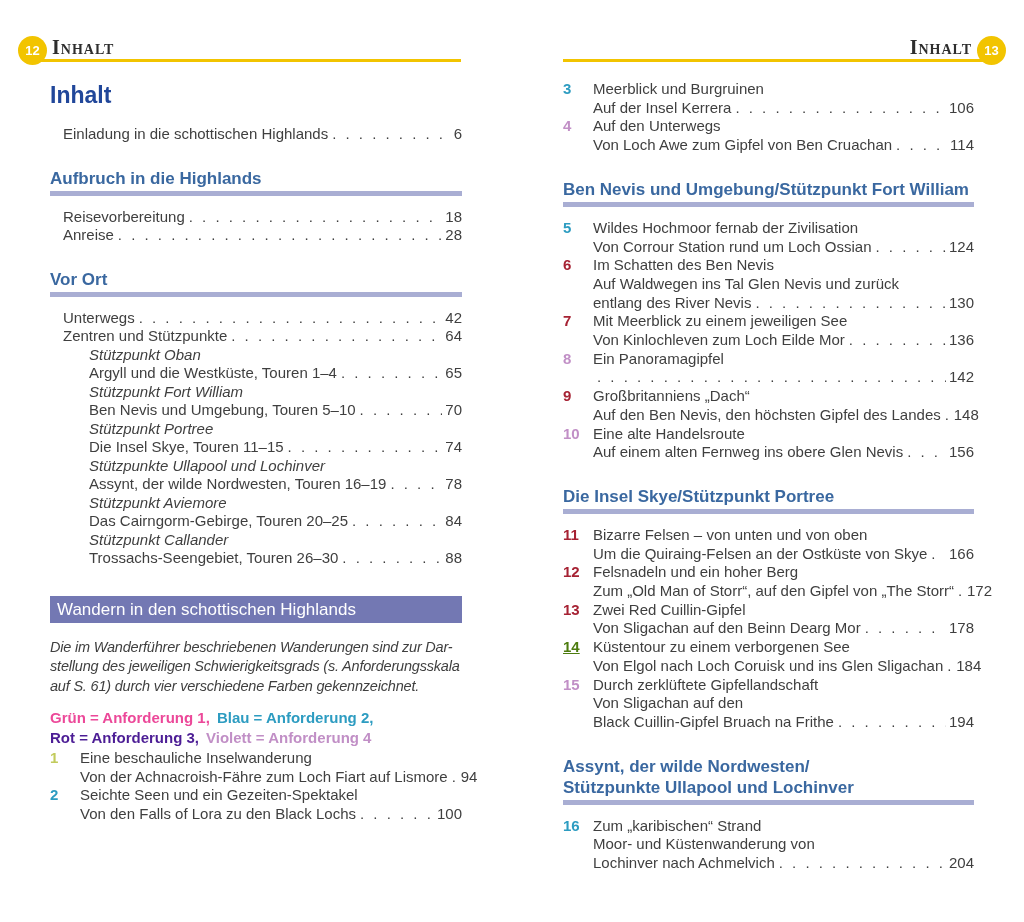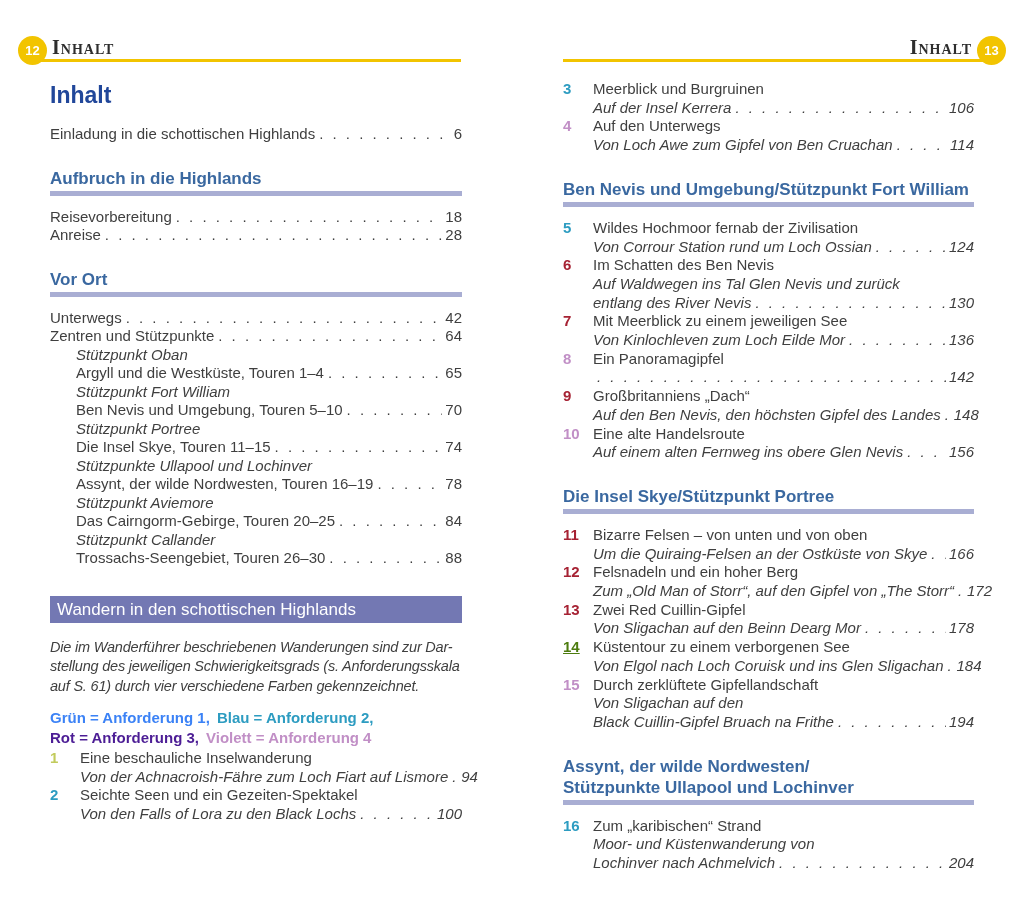--- a/index.html
+++ b/index.html
@@ -34,21 +34,21 @@
   .col-left{left:50px;width:412px;padding-top:82px;}
   .col-right{left:563px;width:411px;padding-top:78px;}
 
   .page-title{color:#21479a;font-size:23px;font-weight:bold;margin:0 0 17px 0;line-height:26px;}
 
   .section-heading{
     color:#3a68a0;font-weight:bold;font-size:17px;line-height:21px;
     border-bottom:5px solid #a9aed3;padding-bottom:2px;margin:24px 0 12px 0;
     white-space:pre-line;
   }
-  .toc-row{display:flex;align-items:baseline;font-size:15px;line-height:18.5px;}
+  .toc-row{display:flex;align-items:baseline;font-size:15px;line-height:18.5px;margin-left:13px;}
   .toc-row .label{white-space:nowrap;}
   .toc-row.indent{padding-left:26px;}
   .toc-row.italic .label{font-style:italic;}
   .leader{flex:1 1 0;min-width:6px;overflow:hidden;white-space:nowrap;letter-spacing:2.5px;margin:0 3px 0 4px;}
   .pagenum{white-space:nowrap;}
 
   .banner{
     background:#7378b3;color:#fff;font-weight:normal;font-size:17px;
     line-height:21px;padding:3px 7px;margin:28px 0 15px 0;
   }
@@ -56,21 +56,21 @@
     font-style:italic;font-size:14.5px;line-height:19.5px;letter-spacing:-0.2px;
     white-space:pre-line;margin:0 0 12px 0;
   }
   .legend-line{font-weight:bold;font-size:15px;line-height:19.5px;}
   .legend-item{margin-right:7px;}
 
   .tours{margin-top:2px;}
   .tour{display:flex;font-size:15px;line-height:18.7px;}
   .tour-num{width:30px;flex-shrink:0;font-weight:bold;}
   .tour-body{flex:1;min-width:0;}
-  .tour-sub{display:flex;align-items:baseline;font-style:italic;}
+  .tour-sub{display:flex;align-items:baseline;}
   .tour-sub .label{white-space:nowrap;}
 </style>
 </head>
 <body>
 
 <div class="sheet">
 
   <div class="page-circle cl">12</div>
   <div class="header-label hl">Inhalt</div>
   <div class="header-rule rl"></div>
@@ -155,21 +155,21 @@
         <div class="toc-row indent">
           <span class="label">Trossachs-Seengebiet, Touren 26–30</span>
           <span class="leader">. . . . . . . . . . . . . . . . . . . . . . . . . . . . . . . . . . . . . . . . . . . . . . . . . . . . . . . . . . . . . . . . . . . . . . . . . . . . . . . . . . . . . . . . . . </span>
           <span class="pagenum">88</span>
         </div>
         <div class="banner">Wandern in den schottischen Highlands</div>
         <div class="note">Die im Wanderführer beschriebenen Wanderungen sind zur Dar-
 stellung des jeweiligen Schwierigkeitsgrads (s. Anforderungsskala
 auf S. 61) durch vier verschiedene Farben gekennzeichnet.</div>
         <div class="legend">
-          <div class="legend-line"><span class="legend-item" style="color: #3b82f6;">Grün = Anforderung 1,</span><span class="legend-item" style="color: rgb(45, 156, 193);">Blau = Anforderung 2,</span></div>
+          <div class="legend-line"><span class="legend-item" style="color: #ec4899;">Grün = Anforderung 1,</span><span class="legend-item" style="color: rgb(45, 156, 193);">Blau = Anforderung 2,</span></div>
           <div class="legend-line"><span class="legend-item" style="color: #4c1d95;">Rot = Anforderung 3,</span><span class="legend-item" style="color: rgb(193, 143, 198);">Violett = Anforderung 4</span></div>
         </div>
         <div class="tours">
           <div class="tour">
             <span class="tour-num" style="color: rgb(194, 203, 92);">1</span>
             <div class="tour-body">
               <div class="tour-title">Eine beschauliche Inselwanderung</div>
               <div class="tour-sub">
                 <span class="label">Von der Achnacroish-Fähre zum Loch Fiart auf Lismore</span>
                 <span class="leader">. . . . . . . . . . . . . . . . . . . . . . . . . . . . . . . . . . . . . . . . . . . . . . . . . . . . . . . . . . . . . . . . . . . . . . . . . . . . . . . . . . . . . . . . . . </span>

